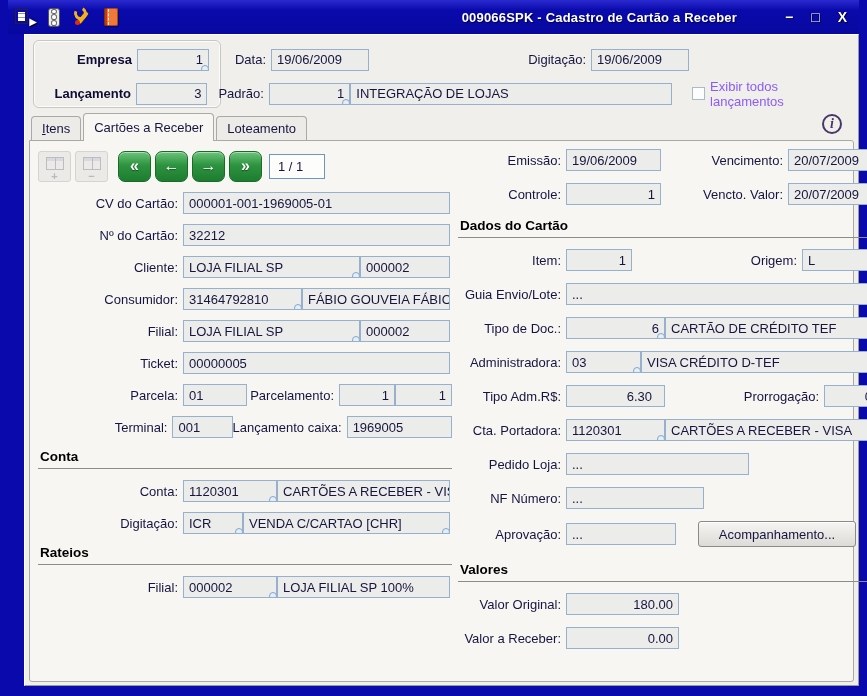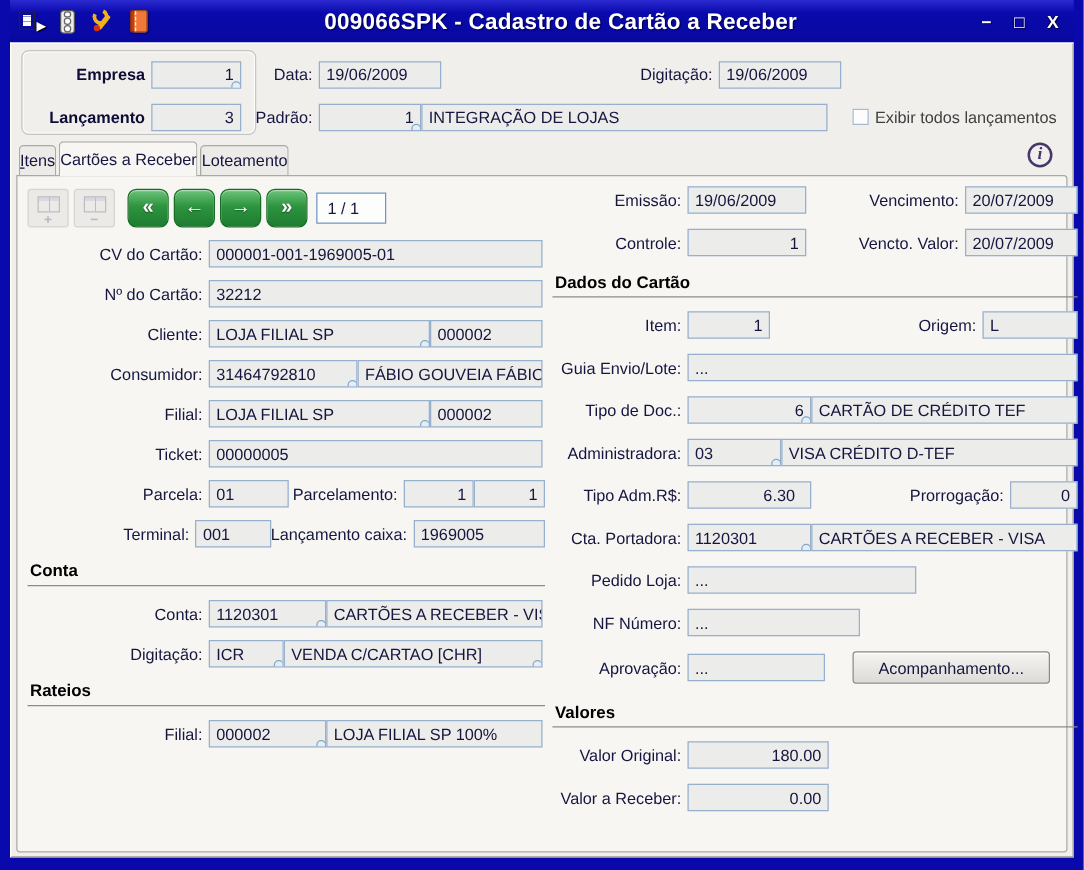--- a/index.html
+++ b/index.html
@@ -12,42 +12,42 @@
   .exit .sheet{position:absolute;left:1px;top:2px;width:13px;height:15px;background:#fff;border:1px solid #223;
     background-image:repeating-linear-gradient(180deg,#fff 0 3px,#8899bb 3px 4px);background-clip:content-box;padding:2px;}
   .exit .arr{position:absolute;right:-3px;bottom:0;color:#fff;font-size:10px;line-height:10px;text-shadow:0 0 2px #000,1px 1px 0 #000;font-style:normal;}
   .sem{width:12px;height:19px;background:#ececec;border:1px solid #555;border-radius:3px;display:flex;flex-direction:column;align-items:center;justify-content:space-evenly;margin-left:2px;}
   .sem i{width:6px;height:6px;border-radius:50%;background:#fff;border:1px solid #666;display:block;}
   .wrench::before{content:"";position:absolute;left:9px;top:4px;width:4px;height:13px;background:#f2b21c;transform:rotate(38deg);border-radius:1px;box-shadow:0 0 1px #7a5200;}
   .wrench::after{content:"";position:absolute;left:2px;top:0;width:7px;height:7px;border:3px solid #f2b21c;border-radius:50%;border-top-color:transparent;transform:rotate(-20deg);}
   .wrench .dot{position:absolute;left:3px;bottom:2px;width:5px;height:5px;border-radius:50%;background:#d83018;}
   .notebook{width:14px;height:18px;border-radius:2px;background:linear-gradient(90deg,#b84014 0 3px,#f07838 3px 100%);box-shadow:inset 0 0 0 1px rgba(90,25,0,.5),1px 1px 1px rgba(0,0,0,.4);}
   .notebook::before{content:"";position:absolute;left:4px;top:1px;bottom:1px;border-left:1px dashed rgba(255,255,255,.85);}
-  .tb-title{flex:1;text-align:center;color:#fff;font-weight:bold;font-size:18px;letter-spacing:.2px;text-shadow:1px 1px 1px #000050;}
+  .tb-title{flex:1;text-align:right;color:#fff;font-weight:bold;font-size:13px;letter-spacing:.2px;text-shadow:1px 1px 1px #000050;}
   .tb-controls{width:120px;display:flex;justify-content:flex-end;gap:18px;padding-right:10px;}
   .tb-controls span{color:#fff;font-weight:bold;font-size:14px;line-height:14px;cursor:pointer;text-shadow:1px 1px 0 #000040,-1px 0 0 #000040;}
   
-  .wbody{height:652px;background:#f0efec;border:1px solid #fff;border-right-color:#9a9a9a;border-bottom-color:#9a9a9a;padding:3px 4px;}
+  .wbody{height:652px;background:#f0efec;border:1px solid #fff;border-right-color:#9a9a9a;border-bottom-color:#9a9a9a;padding:3px 4px;margin-left:16px;}
   
   .top-panel{position:relative;height:74px;padding-top:6px;}
   .groupbox{position:absolute;left:4px;top:2px;width:188px;height:68px;border:1px solid #c6c6c2;border-radius:6px;box-shadow:inset 0 0 0 1px #fdfdfc;}
   .trow{display:flex;align-items:center;height:31px;position:relative;margin-bottom:3px;}
   .lbl{font-size:13px;color:#15153f;text-align:right;padding-right:5px;white-space:nowrap;}
   .lbl.b{font-weight:bold;color:#0c0c34;}
   .fld{position:relative;height:22px;background:#ececea;border:1px solid #96b0ce;display:flex;align-items:center;padding:0 5px;font-size:13px;color:#15153f;white-space:nowrap;overflow:hidden;}
   .fld.num{justify-content:flex-end;}
   .mag{position:absolute;z-index:3;width:10px;height:12px;pointer-events:auto;}
   .mag::before{content:"";position:absolute;right:1px;top:0;width:6px;height:6px;border:1.6px solid #86a6c8;border-radius:50%;background:rgba(226,240,250,.9);}
   .mag::after{content:"";position:absolute;left:0;bottom:1px;width:5px;height:2px;background:#c08a28;transform:rotate(45deg);border-radius:1px;}
   .fld .mag{right:-2px;bottom:-7px;}
   .chk{width:13px;height:13px;background:#fdfdfd;border:1px solid #a6bccc;display:inline-block;margin-right:5px;}
-  .chk-lbl{font-size:13px;color:#404040;}
+  .chk-lbl{font-size:13px;color:#8b5cf6;}
   
   .tabs{display:flex;align-items:flex-end;height:28px;padding-left:2px;position:relative;}
-  .tab{height:24px;display:flex;align-items:center;padding:0 0;background:#ecebe8;border:1px solid #a9a9a5;border-bottom:none;border-radius:4px 4px 0 0;margin-right:2px;font-size:13px;color:#15153f;cursor:pointer;position:relative;z-index:1;}
+  .tab{height:24px;display:flex;align-items:center;padding:0 10px;background:#ecebe8;border:1px solid #a9a9a5;border-bottom:none;border-radius:4px 4px 0 0;margin-right:2px;font-size:13px;color:#15153f;cursor:pointer;position:relative;z-index:1;}
   .tab.active{height:28px;background:#f7f6f3;z-index:3;margin-bottom:-1px;font-size:13px;}
   .t-label{display:block;}
   .tab-itens .t-label::first-letter{text-decoration:underline;}
   .info{position:absolute;right:12px;top:2px;width:20px;height:20px;border:2px solid #473668;border-radius:50%;color:#473668;display:flex;align-items:center;justify-content:center;font-family:"Liberation Serif","DejaVu Serif",serif;font-style:italic;font-weight:bold;font-size:14px;cursor:pointer;z-index:5;}
   
   .tab-content{position:relative;height:542px;background:#f7f6f3;border:1px solid #a9a9a5;border-radius:0 3px 3px 3px;z-index:2;}
   .col-l{position:absolute;left:8px;top:8px;width:414px;}
   .col-r{position:absolute;left:428px;top:8px;width:420px;}
   .frow{display:flex;align-items:center;margin-bottom:10px;position:relative;}
   .col-r .frow{margin-bottom:12px;}

